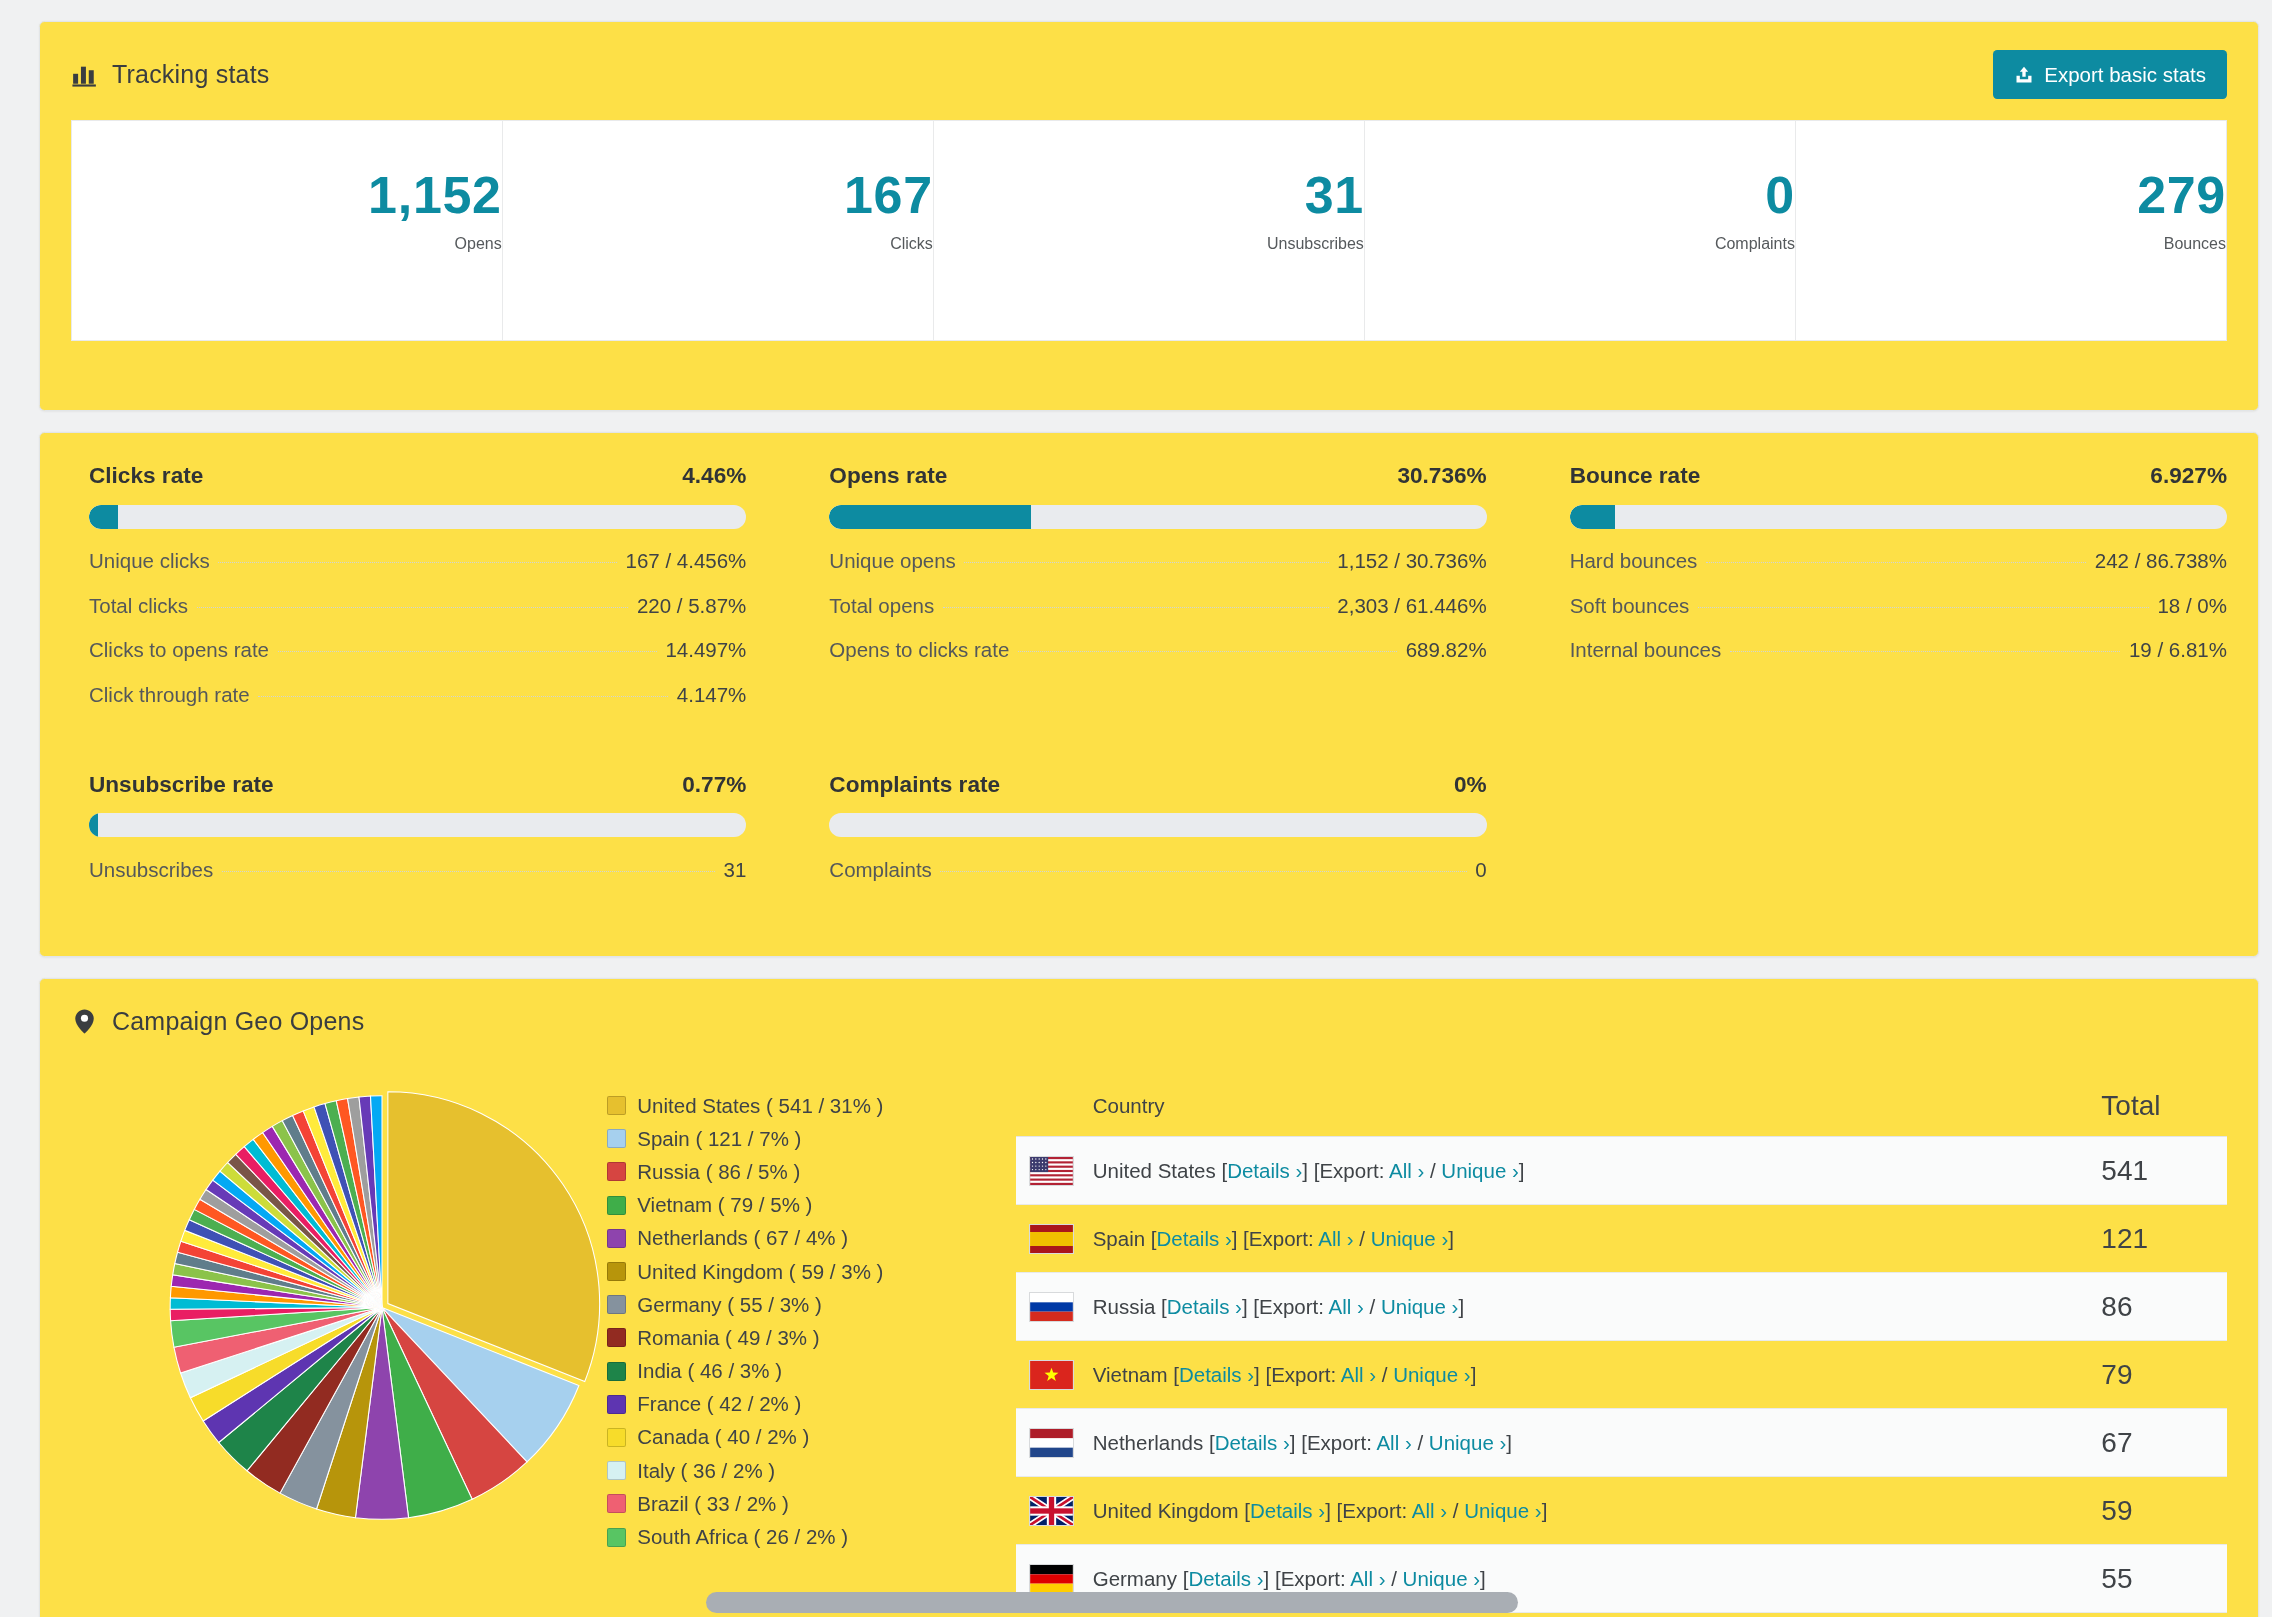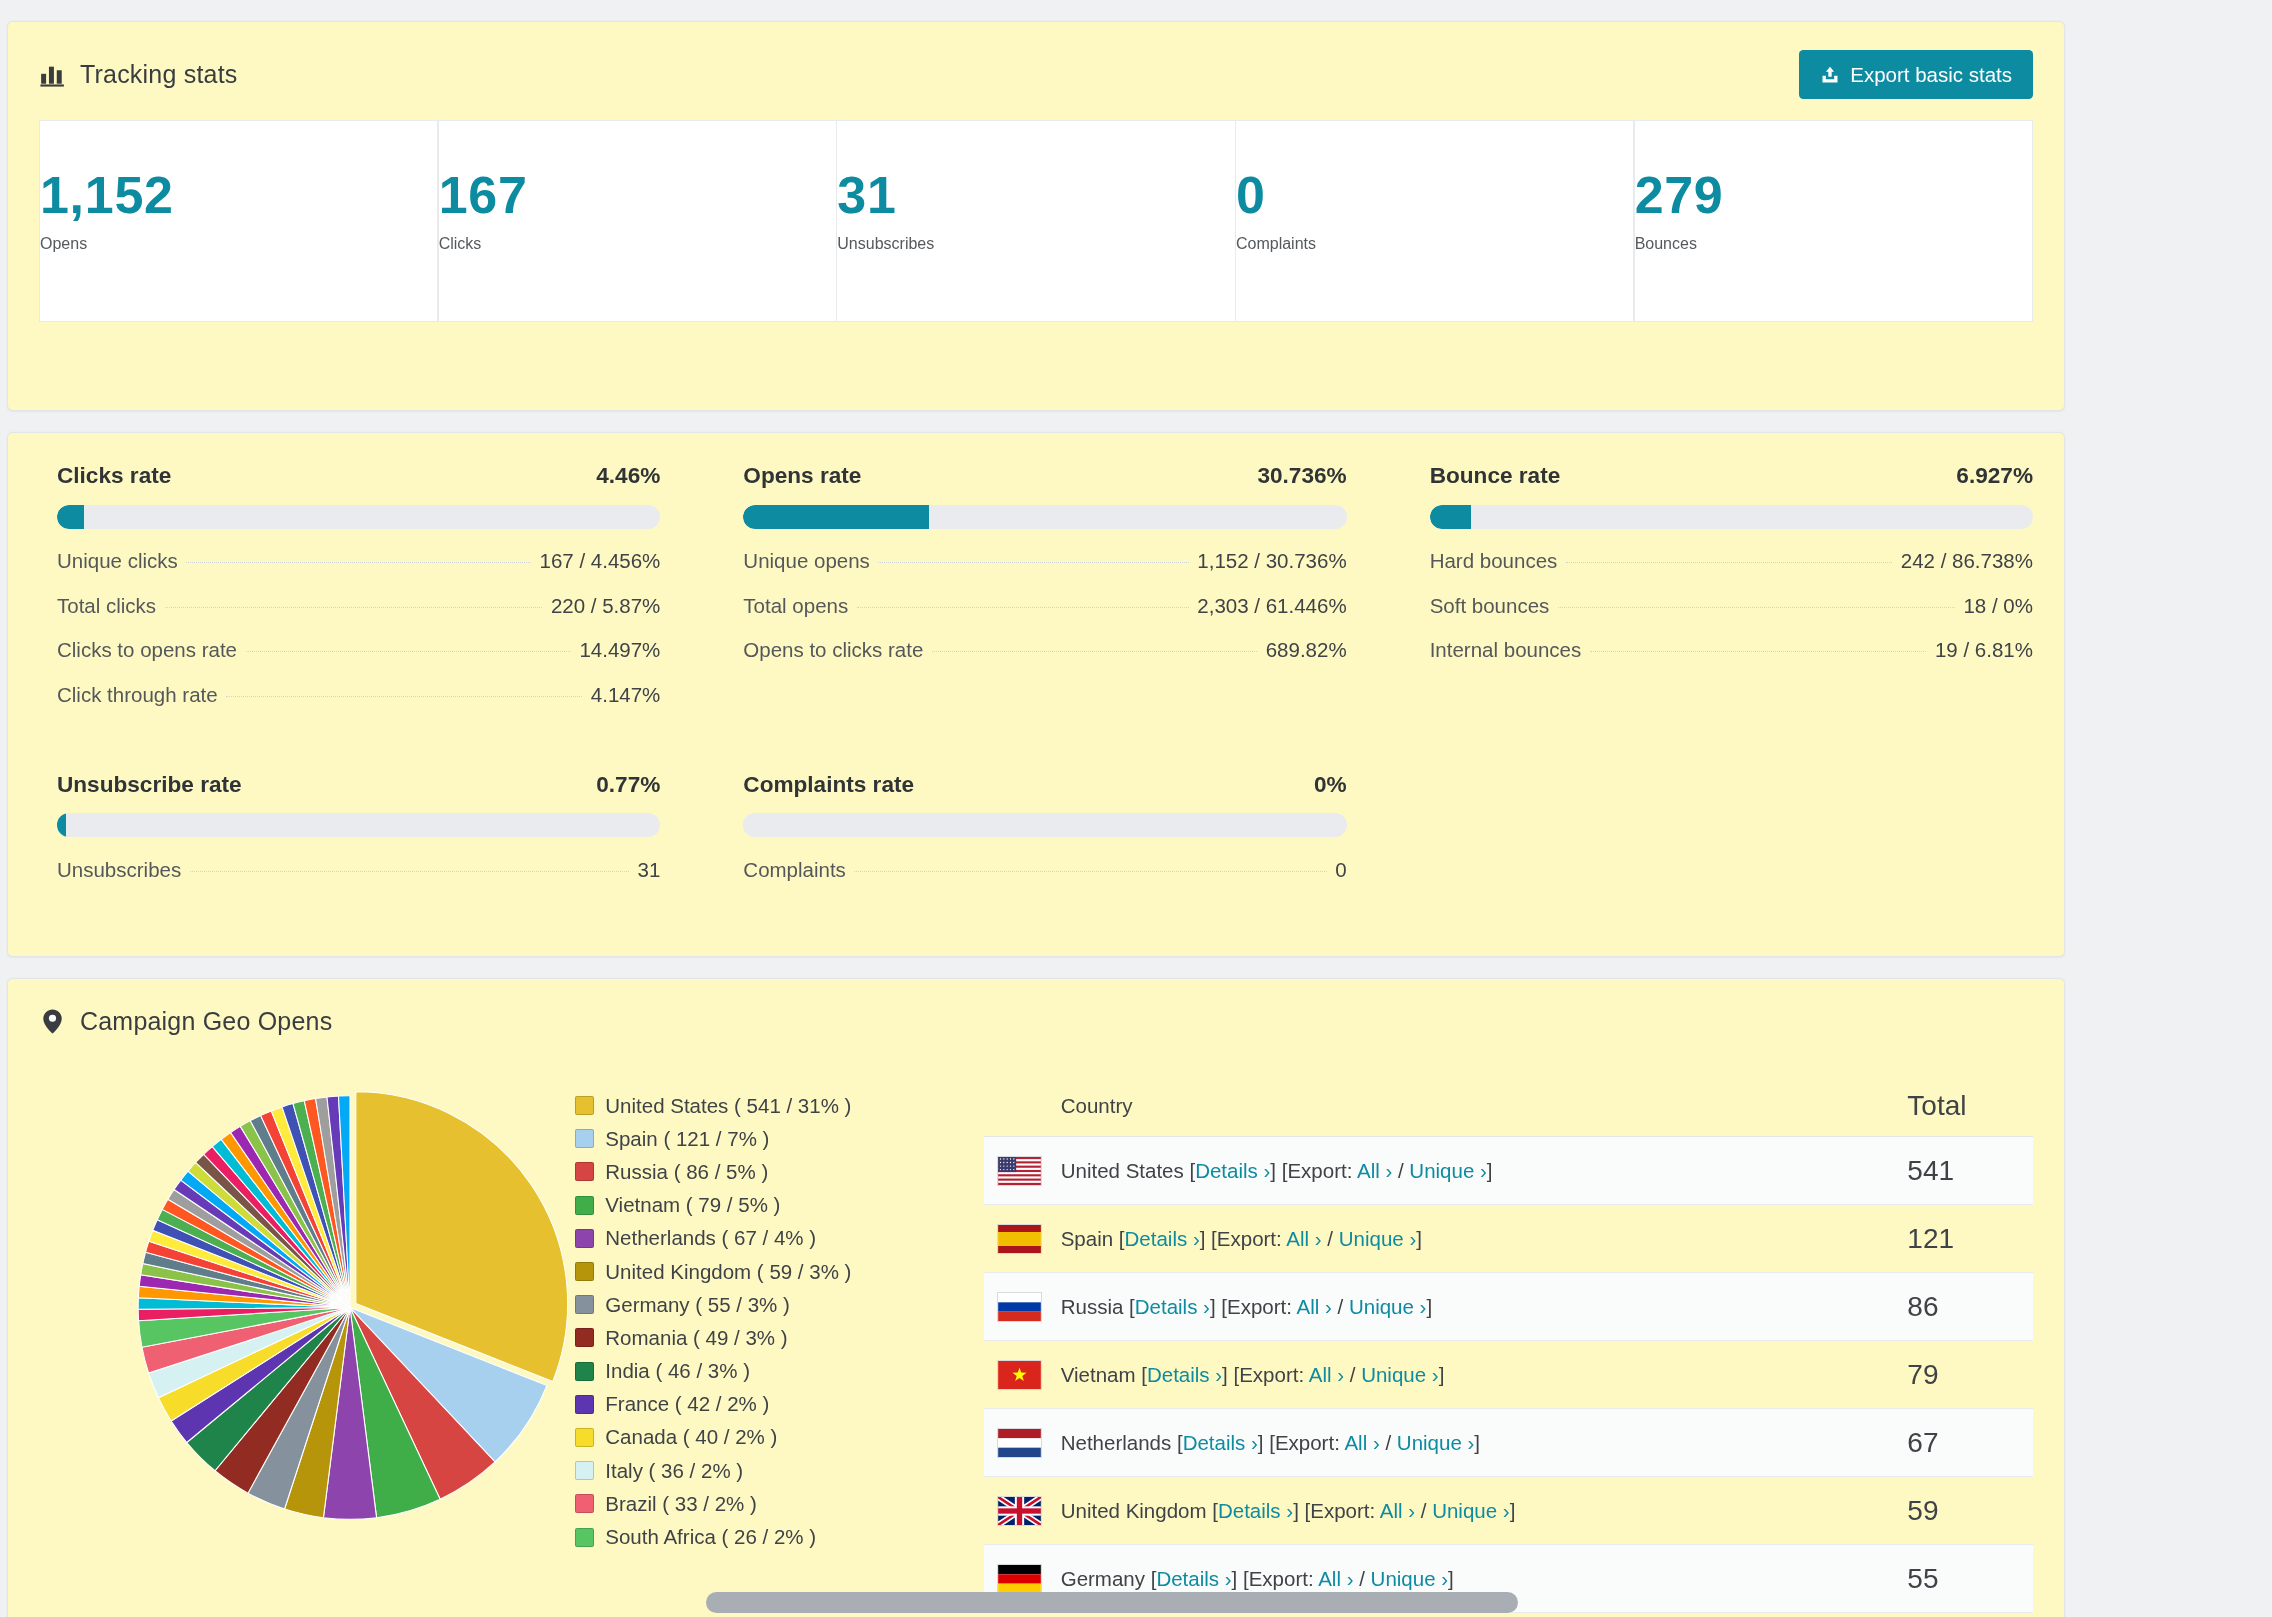--- a/index.html
+++ b/index.html
@@ -5,22 +5,22 @@
   * { box-sizing: border-box; margin: 0; padding: 0; }
   html,body { width:2273px; height:1618px; }
   body {
     background:#f0f1f2;
     font-family:"Liberation Sans", sans-serif;
     color:#3f4347;
     position:relative;
     overflow:hidden;
   }
   .card {
-    position:absolute; left:7px; width:2058px;
-    background:#fef9c3; border:0.7px solid #e2e5e7; border-radius:5.6px;
+    position:absolute; left:39px; width:2220px;
+    background:#fde047; border:0.7px solid #e2e5e7; border-radius:5.6px;
     box-shadow:0 0.7px 2.1px rgba(0,0,0,.05);
   }
   #card-tracking { top:21px;  height:390px; }
   #card-rates    { top:432px; height:525px; }
   #card-geo      { top:978px; height:720px; }
 
   .card-header {
     display:flex; align-items:center; gap:14px;
     padding:28px 31px 21px 31px;
   }
@@ -31,21 +31,21 @@
   .btn-export {
     margin-left:auto; display:flex; align-items:center; gap:10px;
     background:var(--accent,#0d8ba1); color:#fff; border:none; cursor:pointer;
     font-family:inherit; font-size:20.5px; padding:12.7px 21px; border-radius:4.2px;
   }
 
   
   .stats-strip { display:flex; margin:0 31px; }
   .stat-box {
     flex:1; border:0.7px solid #e9eaeb; margin-left:-0.7px;
-    text-align:left; padding:44px 0 68px 0; background:#fff;
+    text-align:right; padding:44px 0 87px 0; background:#fff;
   }
   .stat-box:first-child { margin-left:0; }
   .stat-value { font-size:52px; font-weight:700; color:var(--accent,#0d8ba1); letter-spacing:0.7px; }
   .stat-label { font-size:16px; color:#55595c; margin-top:10px; }
 
   
   .rates-grid {
     display:grid; grid-template-columns:repeat(3,1fr);
     column-gap:83px; row-gap:65px; padding:30px 31px 28px 49px;
   }

